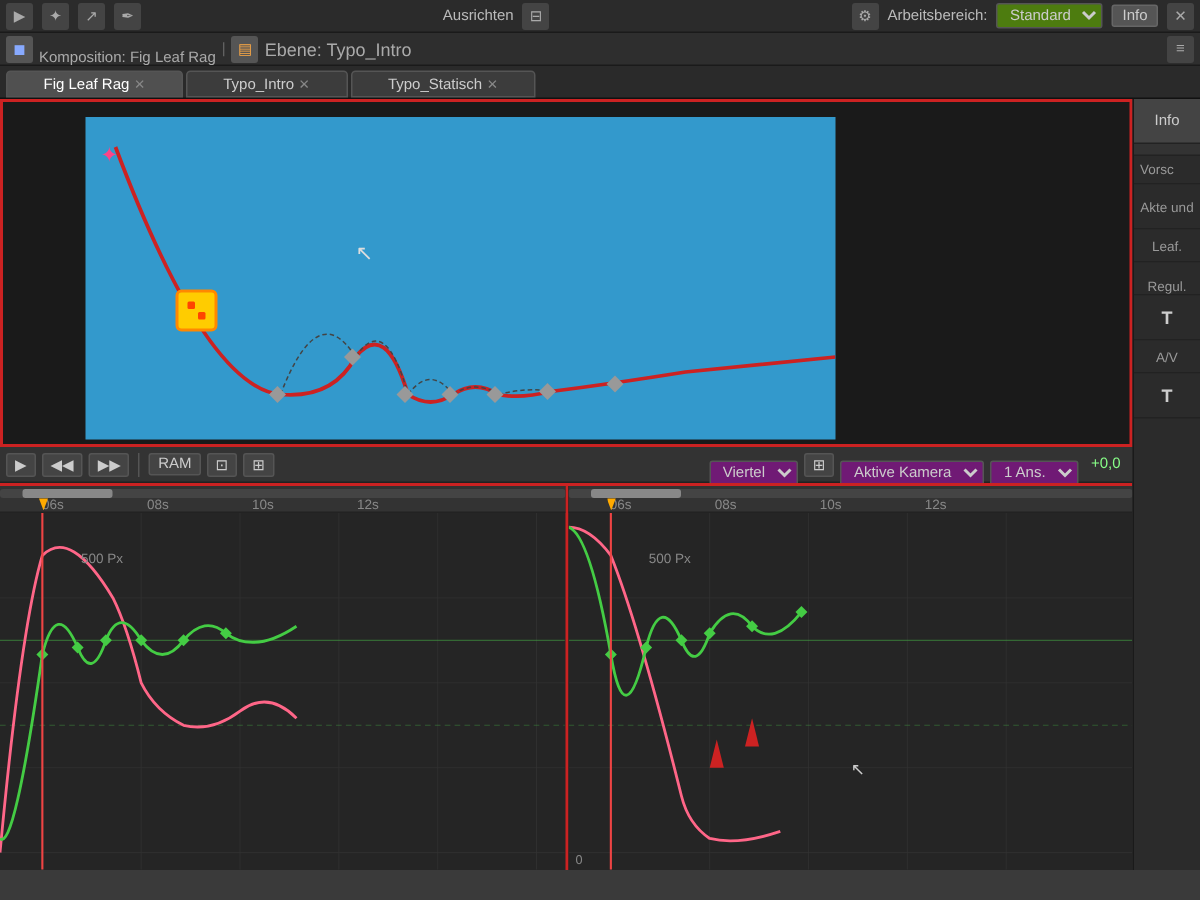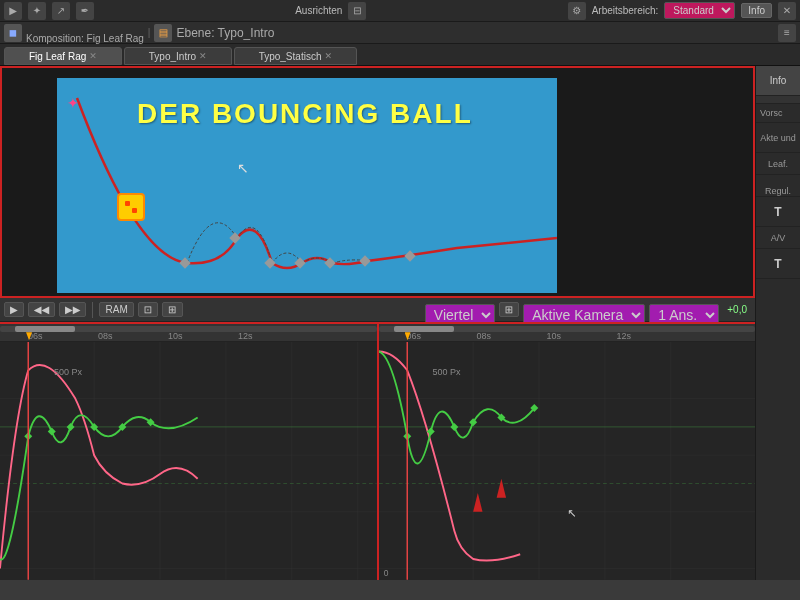--- a/index.html
+++ b/index.html
@@ -34,21 +34,21 @@
       font-size: 10px;
       color: #aaa;
       cursor: pointer;
     }
     .toolbar-spacer { flex: 1; }
     .toolbar-label {
       font-size: 10px;
       color: #bbb;
     }
     .toolbar-dropdown {
-      background: #be185d;
+      background: #4d7c0f;
       border: 1px solid #555;
       color: #ccc;
       font-size: 10px;
       padding: 1px 4px;
       border-radius: 2px;
     }
     .info-panel-btn {
       background: #555;
       border: 1px solid #666;
       color: #ccc;
@@ -160,24 +160,24 @@
     .vt-btn {
       background: #444;
       border: 1px solid #555;
       color: #ccc;
       font-size: 10px;
       padding: 1px 5px;
       cursor: pointer;
       border-radius: 2px;
     }
     .vt-dropdown {
-      background: #a21caf;
+      background: #701a75;
       border: 1px solid #555;
       color: #ccc;
-      font-size: 14px;
+      font-size: 10px;
       padding: 1px 4px;
       border-radius: 2px;
       margin-top: 11px;
     }
     .vt-number {
       color: #88ff88;
       font-size: 10px;
       padding: 1px 4px;
     }
 
@@ -345,21 +345,20 @@
           <rect x="174" y="156" width="8" height="8" fill="#999" transform="rotate(45,178,160)"></rect>
           <rect x="209" y="181" width="8" height="8" fill="#999" transform="rotate(45,213,185)"></rect>
           <rect x="239" y="181" width="8" height="8" fill="#999" transform="rotate(45,243,185)"></rect>
           <rect x="269" y="181" width="8" height="8" fill="#999" transform="rotate(45,273,185)"></rect>
           <rect x="304" y="179" width="8" height="8" fill="#999" transform="rotate(45,308,183)"></rect>
           <rect x="349" y="174" width="8" height="8" fill="#999" transform="rotate(45,353,178)"></rect>
 
           <text x="10" y="30" fill="#ff4488" font-size="14">✦</text>
         </svg>
 
-        <div class="canvas-title">DER BOUNCING BALL</div>
 
         <div class="ball-icon">
           <div style="display:grid; grid-template-columns:1fr 1fr; gap:2px;">
             <div style="width:5px;height:5px;background:#ff4400;border-radius:1px;"></div>
             <div style="width:5px;height:5px;background:#ffcc00;border-radius:1px;"></div>
             <div style="width:5px;height:5px;background:#ffcc00;border-radius:1px;"></div>
             <div style="width:5px;height:5px;background:#ff4400;border-radius:1px;"></div>
           </div>
         </div>
 

